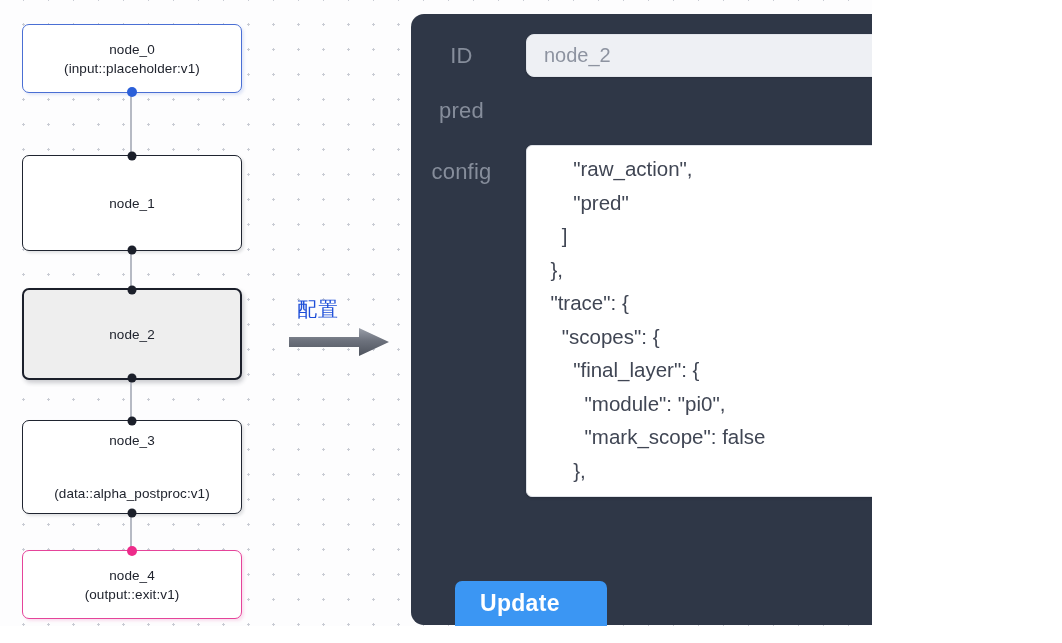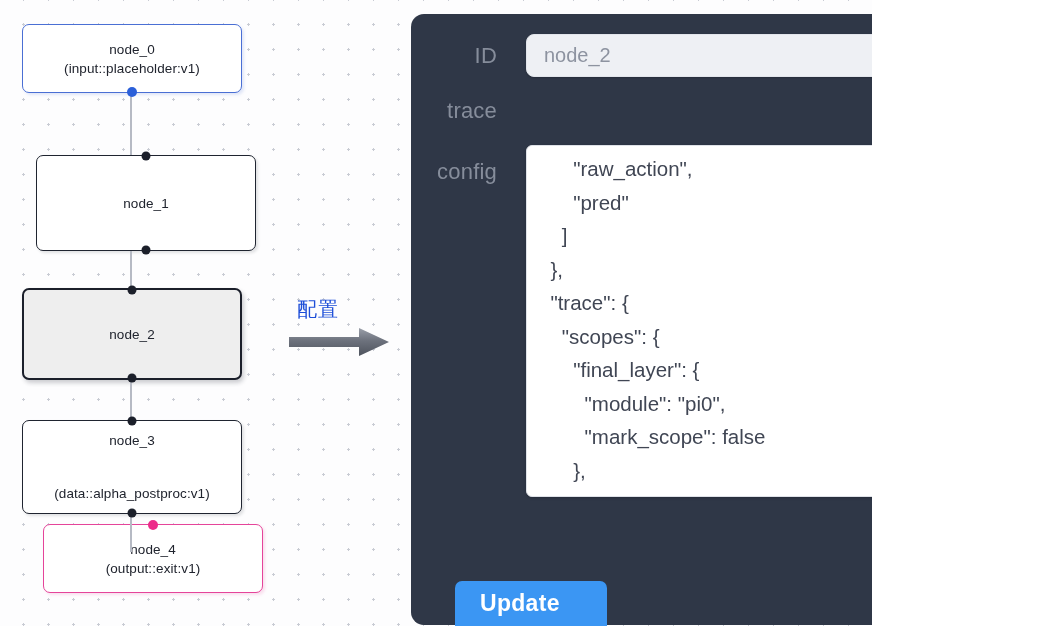--- a/index.html
+++ b/index.html
@@ -117,21 +117,21 @@
     overflow: hidden;
   }
   .field-row {
     display: flex;
     align-items: center;
     margin-bottom: 21px;
   }
   .field-label {
     width: 100px;
     flex: 0 0 100px;
-    text-align: right;
+    text-align: center;
     padding-right: 29px;
     box-sizing: border-box;
     color: #868d9b;
     font-size: 22px;
     letter-spacing: .2px;
   }
   .text-input {
     flex: 1;
     height: 43px;
     box-sizing: border-box;
@@ -232,40 +232,40 @@
     <div class="edge" style="top:251px;height:37px;"></div>
     <div class="edge" style="top:380px;height:40px;"></div>
     <div class="edge" style="top:514px;height:38px;"></div>
 
     <div class="node is-input" style="left:22px;top:24px;width:220px;height:69px;">
       <div class="n-title">node_0</div>
       <div class="n-type">(input::placeholder:v1)</div>
       <span class="handle h-bottom blue"></span>
     </div>
 
-    <div class="node" style="left:36px;top:155px;width:220px;height:96px;align-items:center;">
+    <div class="node" style="left:22px;top:155px;width:220px;height:96px;align-items:center;">
       <div class="n-title">node_1</div>
       <span class="handle h-top"></span>
       <span class="handle h-bottom"></span>
     </div>
 
     <div class="node is-selected" style="left:22px;top:288px;width:220px;height:92px;">
       <div class="n-title">node_2</div>
       <span class="handle h-top"></span>
       <span class="handle h-bottom"></span>
     </div>
 
     <div class="node" style="left:22px;top:420px;width:220px;height:94px;gap:34px;">
       <div class="n-title">node_3</div>
       <div class="n-type">(data::alpha_postproc:v1)</div>
       <span class="handle h-top"></span>
       <span class="handle h-bottom"></span>
     </div>
 
-    <div class="node is-output" style="left:22px;top:524px;width:220px;height:69px;margin-left:21px;">
+    <div class="node is-output" style="left:22px;top:550px;width:220px;height:69px;">
       <div class="n-title">node_4</div>
       <div class="n-type">(output::exit:v1)</div>
       <span class="handle h-top pink"></span>
     </div>
   </div>
 
   <div id="arrow-group">
     <div id="arrow-caption">配置</div>
     <svg id="arrow-shape" width="100" height="28" viewBox="0 0 100 28">
       <defs>
@@ -280,21 +280,21 @@
   </div>
 
   <div id="config-panel">
 
     <div class="field-row">
       <div class="field-label">ID</div>
       <input class="text-input" type="text" value="node_2" style="">
     </div>
 
     <div class="field-row">
-      <div class="field-label">trace</div>
+      <div class="field-label">pred</div>
     </div>
 
     <div class="config-row">
       <div class="field-label">config</div>
       <div id="config-textarea-wrap">
         <textarea id="config-textarea" spellcheck="false" style="">      "raw_action",
       "pred"
     ]
   },
   "trace": {

